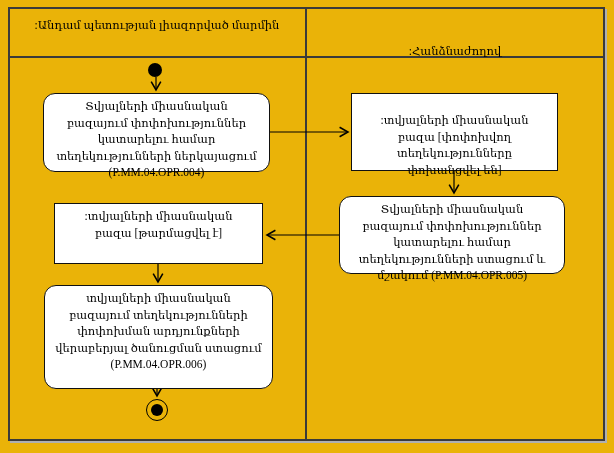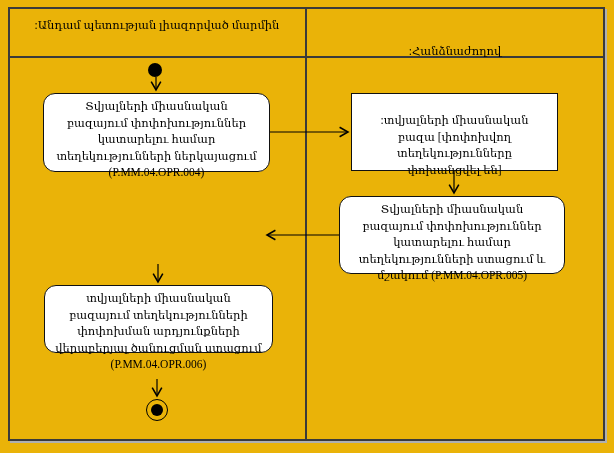--- a/index.html
+++ b/index.html
@@ -32,21 +32,21 @@
   .action{
     border:1.5px solid #111111;border-radius:12px;background:#ffffff;
   }
   .object{
     border:1.5px solid #111111;background:#ffffff;
   }
   .node-action-004{left:43px;top:93px;width:227px;height:79px;}
   .node-object-transferred{left:351px;top:93px;width:207px;height:78px;align-items:flex-start;padding-top:18px;}
   .node-action-005{left:339px;top:196px;width:226px;height:78px;}
   .node-object-updated{left:54px;top:203px;width:209px;height:61px;padding-bottom:14px;}
-  .node-action-006{left:44px;top:285px;width:229px;height:68px;}
+  .node-action-006{left:44px;top:285px;width:229px;height:104px;}
 
   .start-node{
     position:absolute;left:148px;top:63px;width:14px;height:14px;border-radius:50%;background:#000000;
   }
   .final-node{
     position:absolute;left:146px;top:399px;width:22px;height:22px;border-radius:50%;
     border:1.5px solid #000000;box-sizing:border-box;display:flex;align-items:center;justify-content:center;
   }
   .final-node .dot{width:12px;height:12px;border-radius:50%;background:#000000;}
 
@@ -89,20 +89,23 @@
   </div>
 
   <div class="node object node-object-transferred">
     <span>:տվյալների միասնական բազա [փոփոխվող տեղեկությունները փոխանցվել են]</span>
   </div>
 
   <div class="node action node-action-005">
     <span>Տվյալների միասնական բազայում փոփոխություններ կատարելու համար տեղեկությունների ստացում և մշակում (P.MM.04.OPR.005)</span>
   </div>
 
+  <div class="node object node-object-updated">
+    <span>:տվյալների միասնական բազա [թարմացվել է]</span>
+  </div>
 
   <div class="node action node-action-006">
     <span>տվյալների միասնական բազայում տեղեկությունների փոփոխման արդյունքների վերաբերյալ ծանուցման ստացում (P.MM.04.OPR.006)</span>
   </div>
 
   <div class="final-node">
     <div class="dot"></div>
   </div>
 
 </div>

